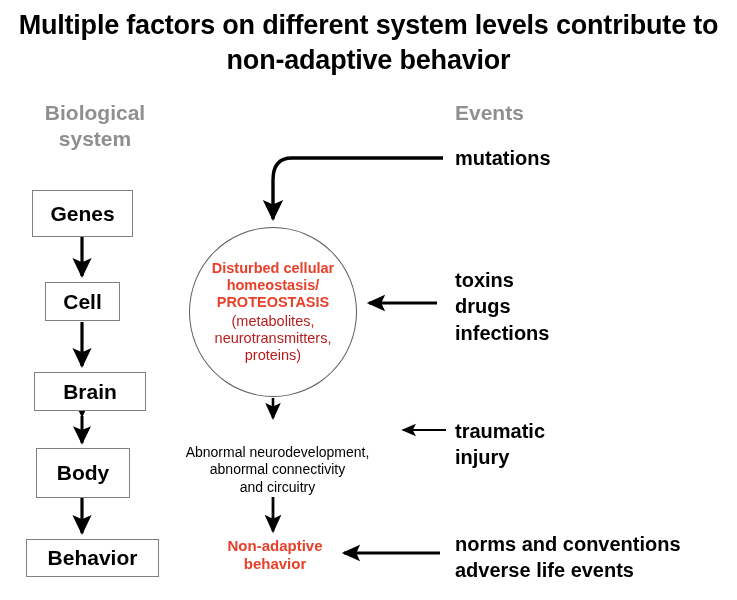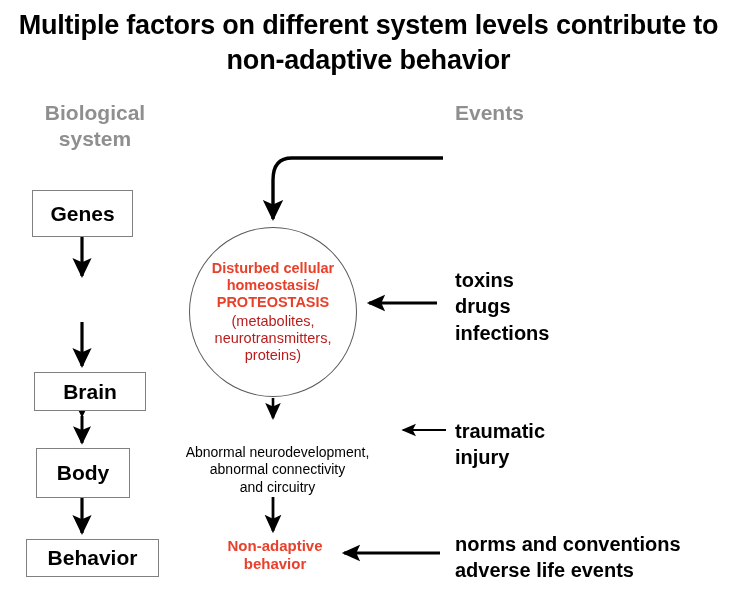--- a/index.html
+++ b/index.html
@@ -179,40 +179,42 @@
     <line x1="446" y1="430" x2="403" y2="430" stroke="#000000" stroke-width="2.1" marker-end="url(#ah-thin)"></line>
 
     <line x1="273" y1="398" x2="273" y2="418" stroke="#000000" stroke-width="2.6" marker-end="url(#ah-mid)"></line>
 
     <line x1="273" y1="497" x2="273" y2="531" stroke="#000000" stroke-width="2.8" marker-end="url(#ah-mid)"></line>
 
     <line x1="440" y1="553" x2="344" y2="553" stroke="#000000" stroke-width="2.8" marker-end="url(#ah-mid)"></line>
   </svg>
 
   <div class="abs node-box" id="box-genes">Genes</div>
+  <div class="abs node-box" id="box-cell">Cell</div>
   <div class="abs node-box" id="box-brain">Brain</div>
   <div class="abs node-box" id="box-body">Body</div>
   <div class="abs node-box" id="box-behavior">Behavior</div>
 
   <div class="abs" id="circle">
     <div id="circle-red">Disturbed cellular
 homeostasis/
 PROTEOSTASIS</div>
     <div id="circle-black">(metabolites,
 neurotransmitters,
 proteins)</div>
   </div>
 
   <div class="abs" id="mid-text">Abnormal neurodevelopment,
 abnormal connectivity
 and circuitry</div>
 
   <div class="abs" id="outcome-text">Non-adaptive
 behavior</div>
 
+  <div class="abs event-label" id="ev-mutations">mutations</div>
   <div class="abs event-label" id="ev-trauma">traumatic
 injury</div>
   <div class="abs event-label" id="ev-toxins">toxins
 drugs
 infections</div>
   <div class="abs event-label" id="ev-norms">norms and conventions
 adverse life events</div>
 
 </div>
 

